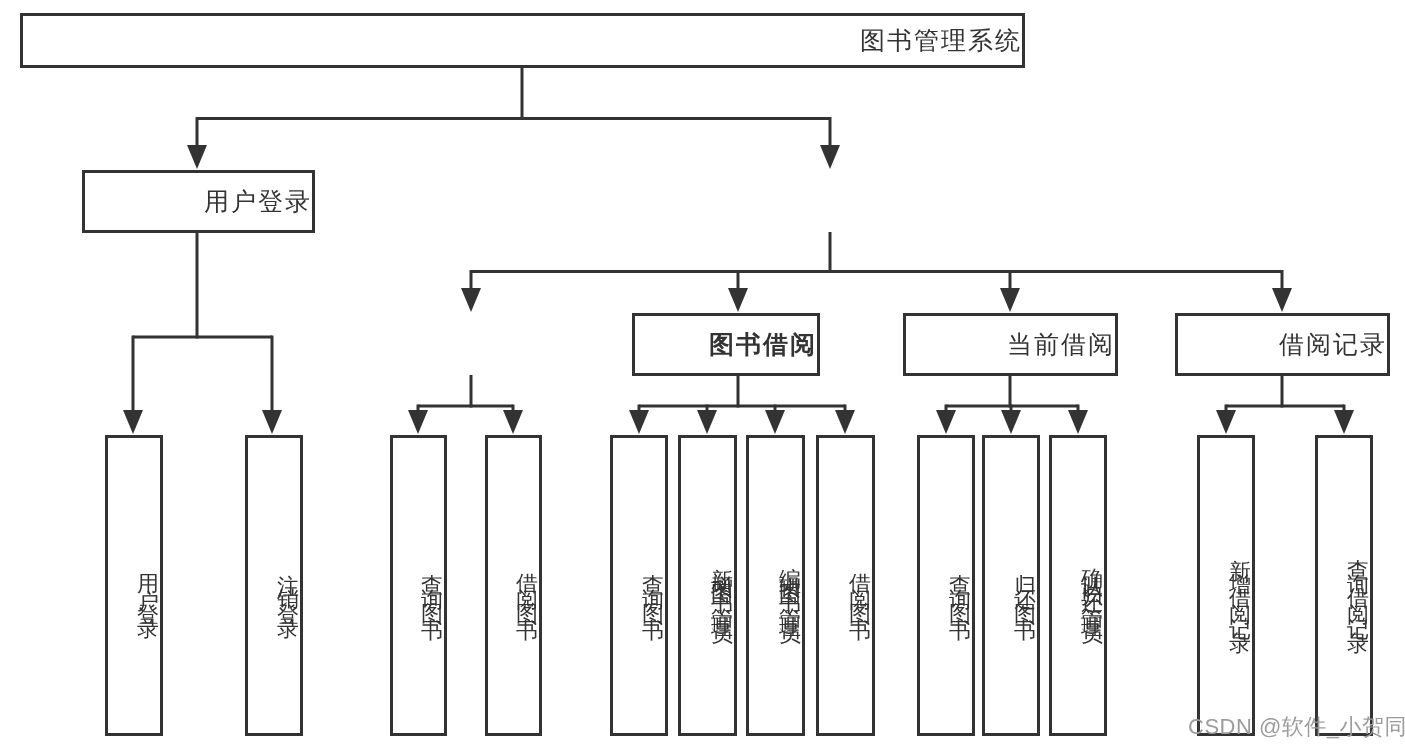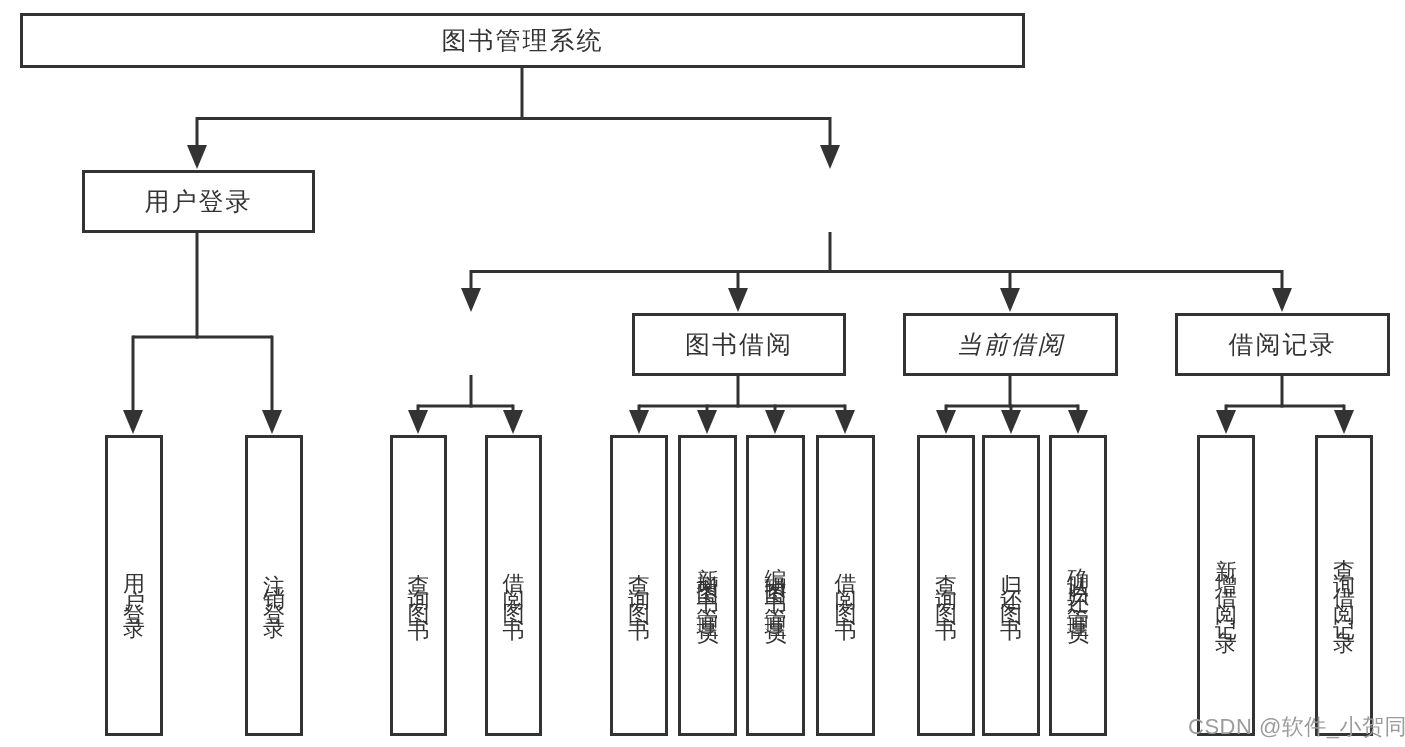--- a/index.html
+++ b/index.html
@@ -18,21 +18,21 @@
     width: 1405px; height: 747px;
     z-index: 1;
   }
   .node {
     position: absolute;
     box-sizing: border-box;
     border: 3px solid #333333;
     background: #ffffff;
     display: flex;
     align-items: center;
-    justify-content: center;
+    justify-content: flex-end;
     z-index: 2;
   }
   .hbox {
     font-size: 25px;
     letter-spacing: 2px;
     white-space: nowrap;
   }
   .vbox {
     top: 435px;
     height: 301px;
@@ -133,24 +133,24 @@
   </svg>
 
   <div class="node hbox" style="left:20px; top:13px; width:1005px; height:55px;">
     <span>图书管理系统</span>
   </div>
 
   <div class="node hbox" style="left:82px; top:170px; width:233px; height:63px;">
     <span>用户登录</span>
   </div>
 
-  <div class="node hbox" style="left:632px; top:313px; width:214px; height:63px;">
+  <div class="node hbox" style="left:632px; top:313px; width:188px; height:63px;font-weight:bold;">
     <span>图书借阅</span>
   </div>
-  <div class="node hbox" style="left:903px; top:313px; width:215px; height:63px;font-style:italic;">
+  <div class="node hbox" style="left:903px; top:313px; width:215px; height:63px;">
     <span>当前借阅</span>
   </div>
   <div class="node hbox" style="left:1175px; top:313px; width:215px; height:63px;">
     <span>借阅记录</span>
   </div>
 
   <div class="node vbox" style="left:105px; width:58px;">
     <span class="vlabel">用户登录</span>
   </div>
   <div class="node vbox" style="left:245px; width:58px;">

